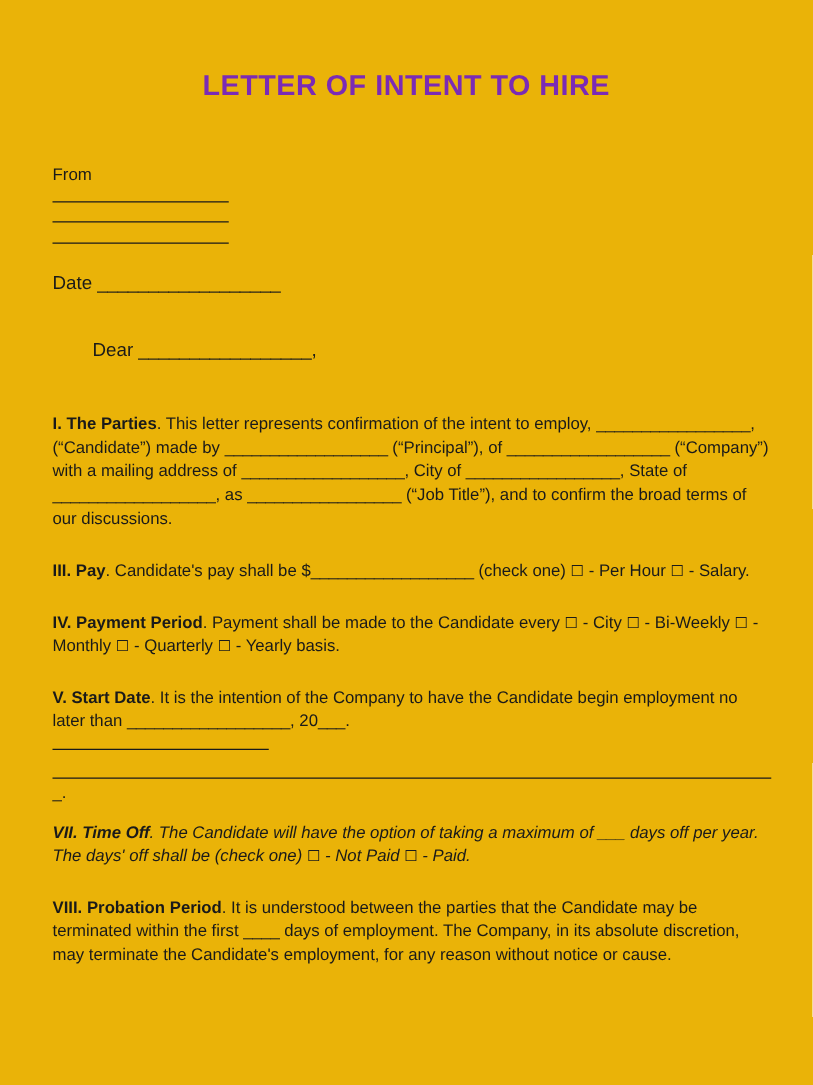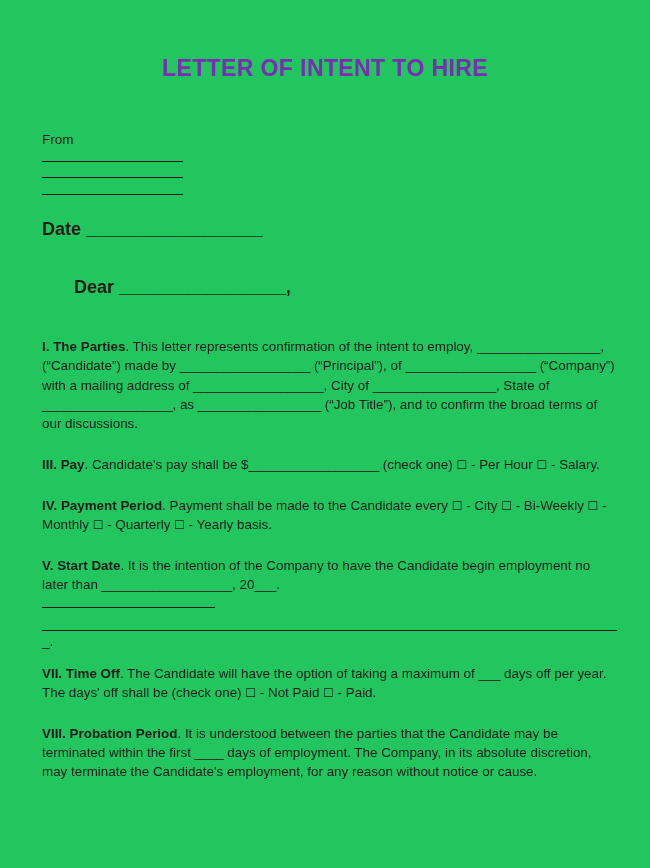--- a/index.html
+++ b/index.html
@@ -11,21 +11,21 @@
     width: 650px;
     height: 868px;
     font-family: "Liberation Sans", sans-serif;
     color: #1a1a1a;
     position: relative;
     overflow: hidden;
   }
   .page {
     width: 650px;
     height: 868px;
-    background: #22c55e;
+    background: #eab308;
     box-sizing: border-box;
     padding: 0;
     position: relative;
   }
 
   
   .doc-title {
     text-align: center;
     color: #7b2bb5;
     font-size: 23px;
@@ -55,22 +55,22 @@
     margin-top: 12px;
   }
   .rule-line {
     height: 0;
     border-bottom: 1.6px solid #1a1a1a;
     margin-bottom: 15.5px;
   }
   .rule-line.w-short { width: 141px; }
 
   .field-line {
-    font-size: 18px;
-    font-weight: bold;
+    font-size: 15px;
+    font-weight: normal;
     line-height: 1.35;
   }
   .field-date { margin-top: 22px; }
   .field-dear { margin-top: 34px; padding-left: 32px; }
 
   
   .section {
     font-size: 13.4px;
     line-height: 1.42;
     margin-top: 22px;
@@ -102,21 +102,21 @@
     height: 0;
     border-bottom: 1.7px solid #1a1a1a;
     margin-bottom: 3px;
   }
   .resp-tail {
     font-size: 13.4px;
     line-height: 1.2;
     margin-top: 2px;
   }
 
-  .sec-vii { margin-top: 14px; }
+  .sec-vii { margin-top: 14px; font-style: italic; }
 </style>
 </head>
 <body>
 
 <div class="page">
 
   <h1 class="doc-title">LETTER OF INTENT TO HIRE</h1>
 
   <div class="body-wrap">
 

